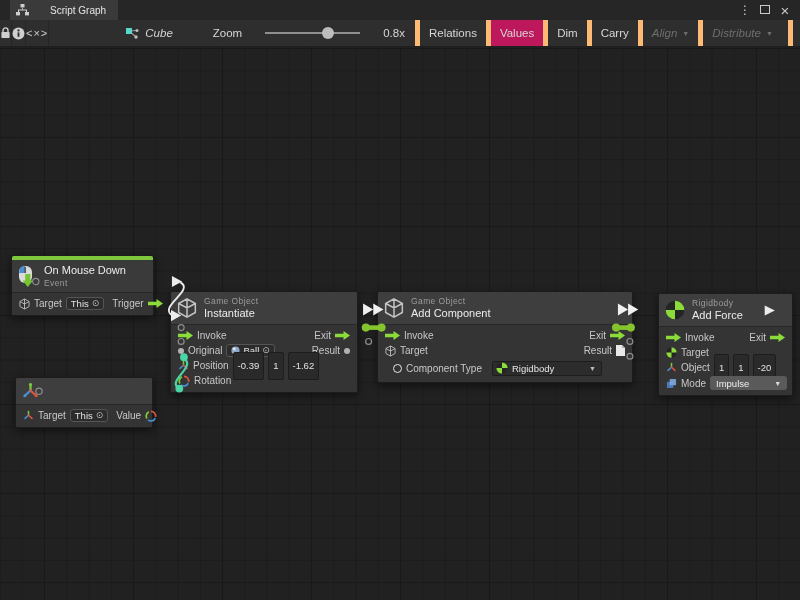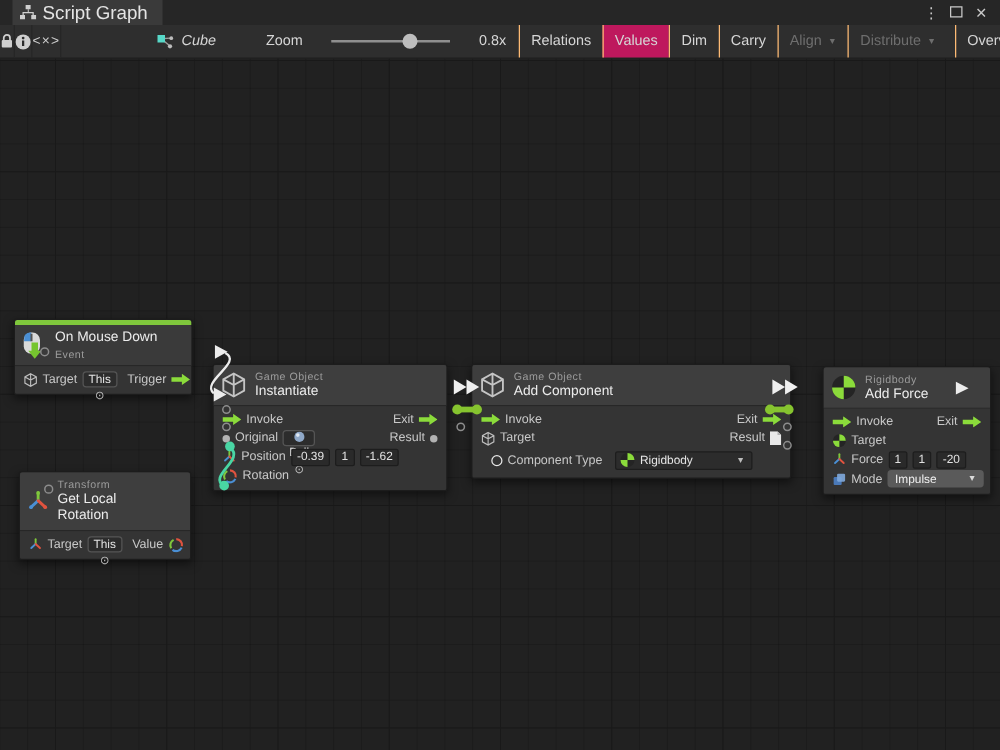--- a/index.html
+++ b/index.html
@@ -3,31 +3,31 @@
 <meta charset="utf-8">
 <style>
   * { margin:0; padding:0; box-sizing:border-box; }
   html,body { width:800px; height:600px; overflow:hidden; background:#212121;
     font-family:"Liberation Sans","DejaVu Sans",sans-serif; -webkit-font-smoothing:antialiased; }
   .app { position:relative; width:800px; height:600px; }
 
   
   .titlebar { position:absolute; left:0; top:0; width:800px; height:20px; background:#262626; display:flex; align-items:stretch; }
   .tab { display:flex; align-items:center; gap:5px; background:#3a3a3a; padding:0 12px 0 6px; margin-left:10px; height:20px; }
-  .tab-label { font-size:15px; color:#e4e4e4; }
+  .tab-label { font-size:10px; color:#e4e4e4;margin-left:16px; }
   .win-controls { margin-left:auto; display:flex; align-items:center; gap:6px; padding-right:8px; }
   .win-btn { color:#c9c9c9; font-size:12px; width:14px; text-align:center; cursor:default; }
   .maxi { width:10px; height:9px; border:1.5px solid #c9c9c9; display:inline-block; }
 
   
   .toolbar { position:absolute; left:0; top:20px; width:800px; height:27px; background:#2e2e2e; border-bottom:1px solid #1e1e1e; display:flex; align-items:stretch; font-size:11.5px; color:#d6d6d6; }
   .tb-seg { display:flex; align-items:center; justify-content:center; border-right:1px solid #262626; }
-  .tb-btn { display:flex; align-items:center; padding:0 9px; border-left:1px solid #fdba74; white-space:nowrap; }
+  .tb-btn { display:flex; align-items:center; padding:0 9px; border-left:5px solid #fdba74; white-space:nowrap; }
   .tb-btn.selected { background:#be185d; }
-  .tb-btn.disabled { color:#6e6e6e; }
+  .tb-btn.disabled { color:#6e6e6e;font-style:italic; }
   .dd-arrow { font-size:7px; margin-left:5px; color:inherit; }
   .code-glyph { font-size:11px; letter-spacing:1px; color:#cfcfcf; }
   .graph-chip { display:flex; align-items:center; gap:6px; padding:0 10px 0 8px; }
   .zoom-group { display:flex; align-items:center; gap:23px; padding:0 10px; }
   .slider { position:relative; width:95px; height:14px; }
   .slider .track { position:absolute; left:0; right:0; top:6px; height:2px; background:#8f8f8f; }
   .slider .handle { position:absolute; top:1px; left:57px; width:12px; height:12px; border-radius:50%; background:#bdbdbd; }
 
   
   .canvas { position:absolute; left:0; top:47px; width:800px; height:553px; background-color:#212121;
@@ -44,23 +44,23 @@
   .node-header { background:#3e3e3e; display:flex; align-items:center; gap:7px; padding:4px 24px 4px 6px; border-bottom:1px solid #272727; border-radius:2px 2px 0 0; }
   .hd-text { display:flex; flex-direction:column; line-height:1.25; }
   .kicker { font-size:8.5px; color:#9c9c9c; letter-spacing:.4px; }
   .title { font-size:11px; color:#ececec; }
   .rows { padding:3px 0 4px; }
   .row { display:flex; align-items:center; gap:4px; padding:1px 7px; height:15px; font-size:10px; }
   .grow { flex:1; }
   .event-band { height:4px; background:#7FC73C; border-radius:2px 2px 0 0; }
   .lbl { color:#c8c8c8; white-space:nowrap; }
 
-  .chip { display:inline-flex; align-items:center; gap:3px; background:#2c2c2c; border:1px solid #555; border-radius:3px; padding:0 4px; height:13px; font-size:9.5px; color:#e2e2e2;flex-direction:column; }
+  .chip { display:inline-flex; align-items:center; gap:3px; background:#2c2c2c; border:1px solid #555; border-radius:3px; padding:0 4px; height:13px; font-size:9.5px; color:#e2e2e2; }
   .picker { font-size:9px; color:#bdbdbd; line-height:1; }
-  .field { display:inline-flex; align-items:center; justify-content:center; background:#2a2a2a; border:1px solid #1d1d1d; border-radius:2px; padding:0 4px; height:14px; font-size:9.5px; color:#e2e2e2; }
+  .field { display:inline-flex; align-items:center; justify-content:center; background:#2a2a2a; border:1px solid #1d1d1d; border-radius:2px; padding:0 4px; height:28px; font-size:9.5px; color:#e2e2e2; }
   .dropdown { display:inline-flex; align-items:center; gap:4px; width:110px; background:#2c2c2c; border:1px solid #1d1d1d; border-radius:2px; height:15px; padding:0 5px 0 3px; font-size:9.5px; color:#e6e6e6; }
   .dropdown .dd-arrow { margin-left:auto; font-size:7px; color:#bdbdbd; }
   .enum-chip { display:inline-flex; align-items:center; gap:20px; background:#5a5a5a; border-radius:3px; height:14px; padding:0 6px; font-size:9.5px; color:#efefef; }
   .enum-chip .dd-arrow { font-size:7px; color:#dadada; }
 
   .dot-port { width:6px; height:6px; border-radius:50%; background:#b2b2b2; flex:0 0 auto; }
   .ring-port { width:9px; height:9px; border-radius:50%; border:1.6px solid #e8e8e8; flex:0 0 auto; }
   .icon { flex:0 0 auto; display:inline-flex; }
 
   svg { display:block; }
@@ -199,24 +199,20 @@
               <g stroke-width="2.4" stroke-linecap="round">
                 <path d="M9 9 V2.5" stroke="#7fc73c"></path>
                 <path d="M9 9 L3 14.5" stroke="#4a8fd4"></path>
                 <path d="M9 9 L15 14.5" stroke="#e0533f"></path>
               </g>
               <circle cx="9" cy="2.5" r="1.6" fill="#7fc73c"></circle>
               <circle cx="3" cy="14.5" r="1.6" fill="#4a8fd4"></circle>
               <circle cx="15" cy="14.5" r="1.6" fill="#e0533f"></circle>
             </svg>
         </span>
-        <div class="hd-text">
-          <span class="kicker">Transform</span>
-          <span class="title">Get Local Rotation</span>
-        </div>
       </div>
       <div class="rows">
         <div class="row">
           <span class="icon">
             <svg width="11" height="11" viewBox="0 0 18 19">
                 <g stroke-width="2.6" stroke-linecap="round">
                   <path d="M9 9 V2.5" stroke="#7fc73c"></path>
                   <path d="M9 9 L3 14.5" stroke="#4a8fd4"></path>
                   <path d="M9 9 L15 14.5" stroke="#e0533f"></path>
                 </g>
@@ -418,21 +414,21 @@
         <div class="row">
           <span class="icon">
             <svg width="11" height="11" viewBox="0 0 18 19">
                 <g stroke-width="2.6" stroke-linecap="round">
                   <path d="M9 9 V2.5" stroke="#7fc73c"></path>
                   <path d="M9 9 L3 14.5" stroke="#4a8fd4"></path>
                   <path d="M9 9 L15 14.5" stroke="#e0533f"></path>
                 </g>
               </svg>
           </span>
-          <span class="lbl">Force</span>
+          <span class="lbl">Object</span>
           <span class="field">1</span>
           <span class="field">1</span>
           <span class="field">-20</span>
         </div>
         <div class="row" style="height:16px;">
           <span class="icon">
             <svg width="11" height="11" viewBox="0 0 12 12">
                 <rect x="1" y="4" width="7" height="7" rx="1" fill="#4a79b8"></rect>
                 <rect x="4" y="1" width="7" height="7" rx="1" fill="#7fa8dc" opacity="0.9"></rect>
               </svg>

